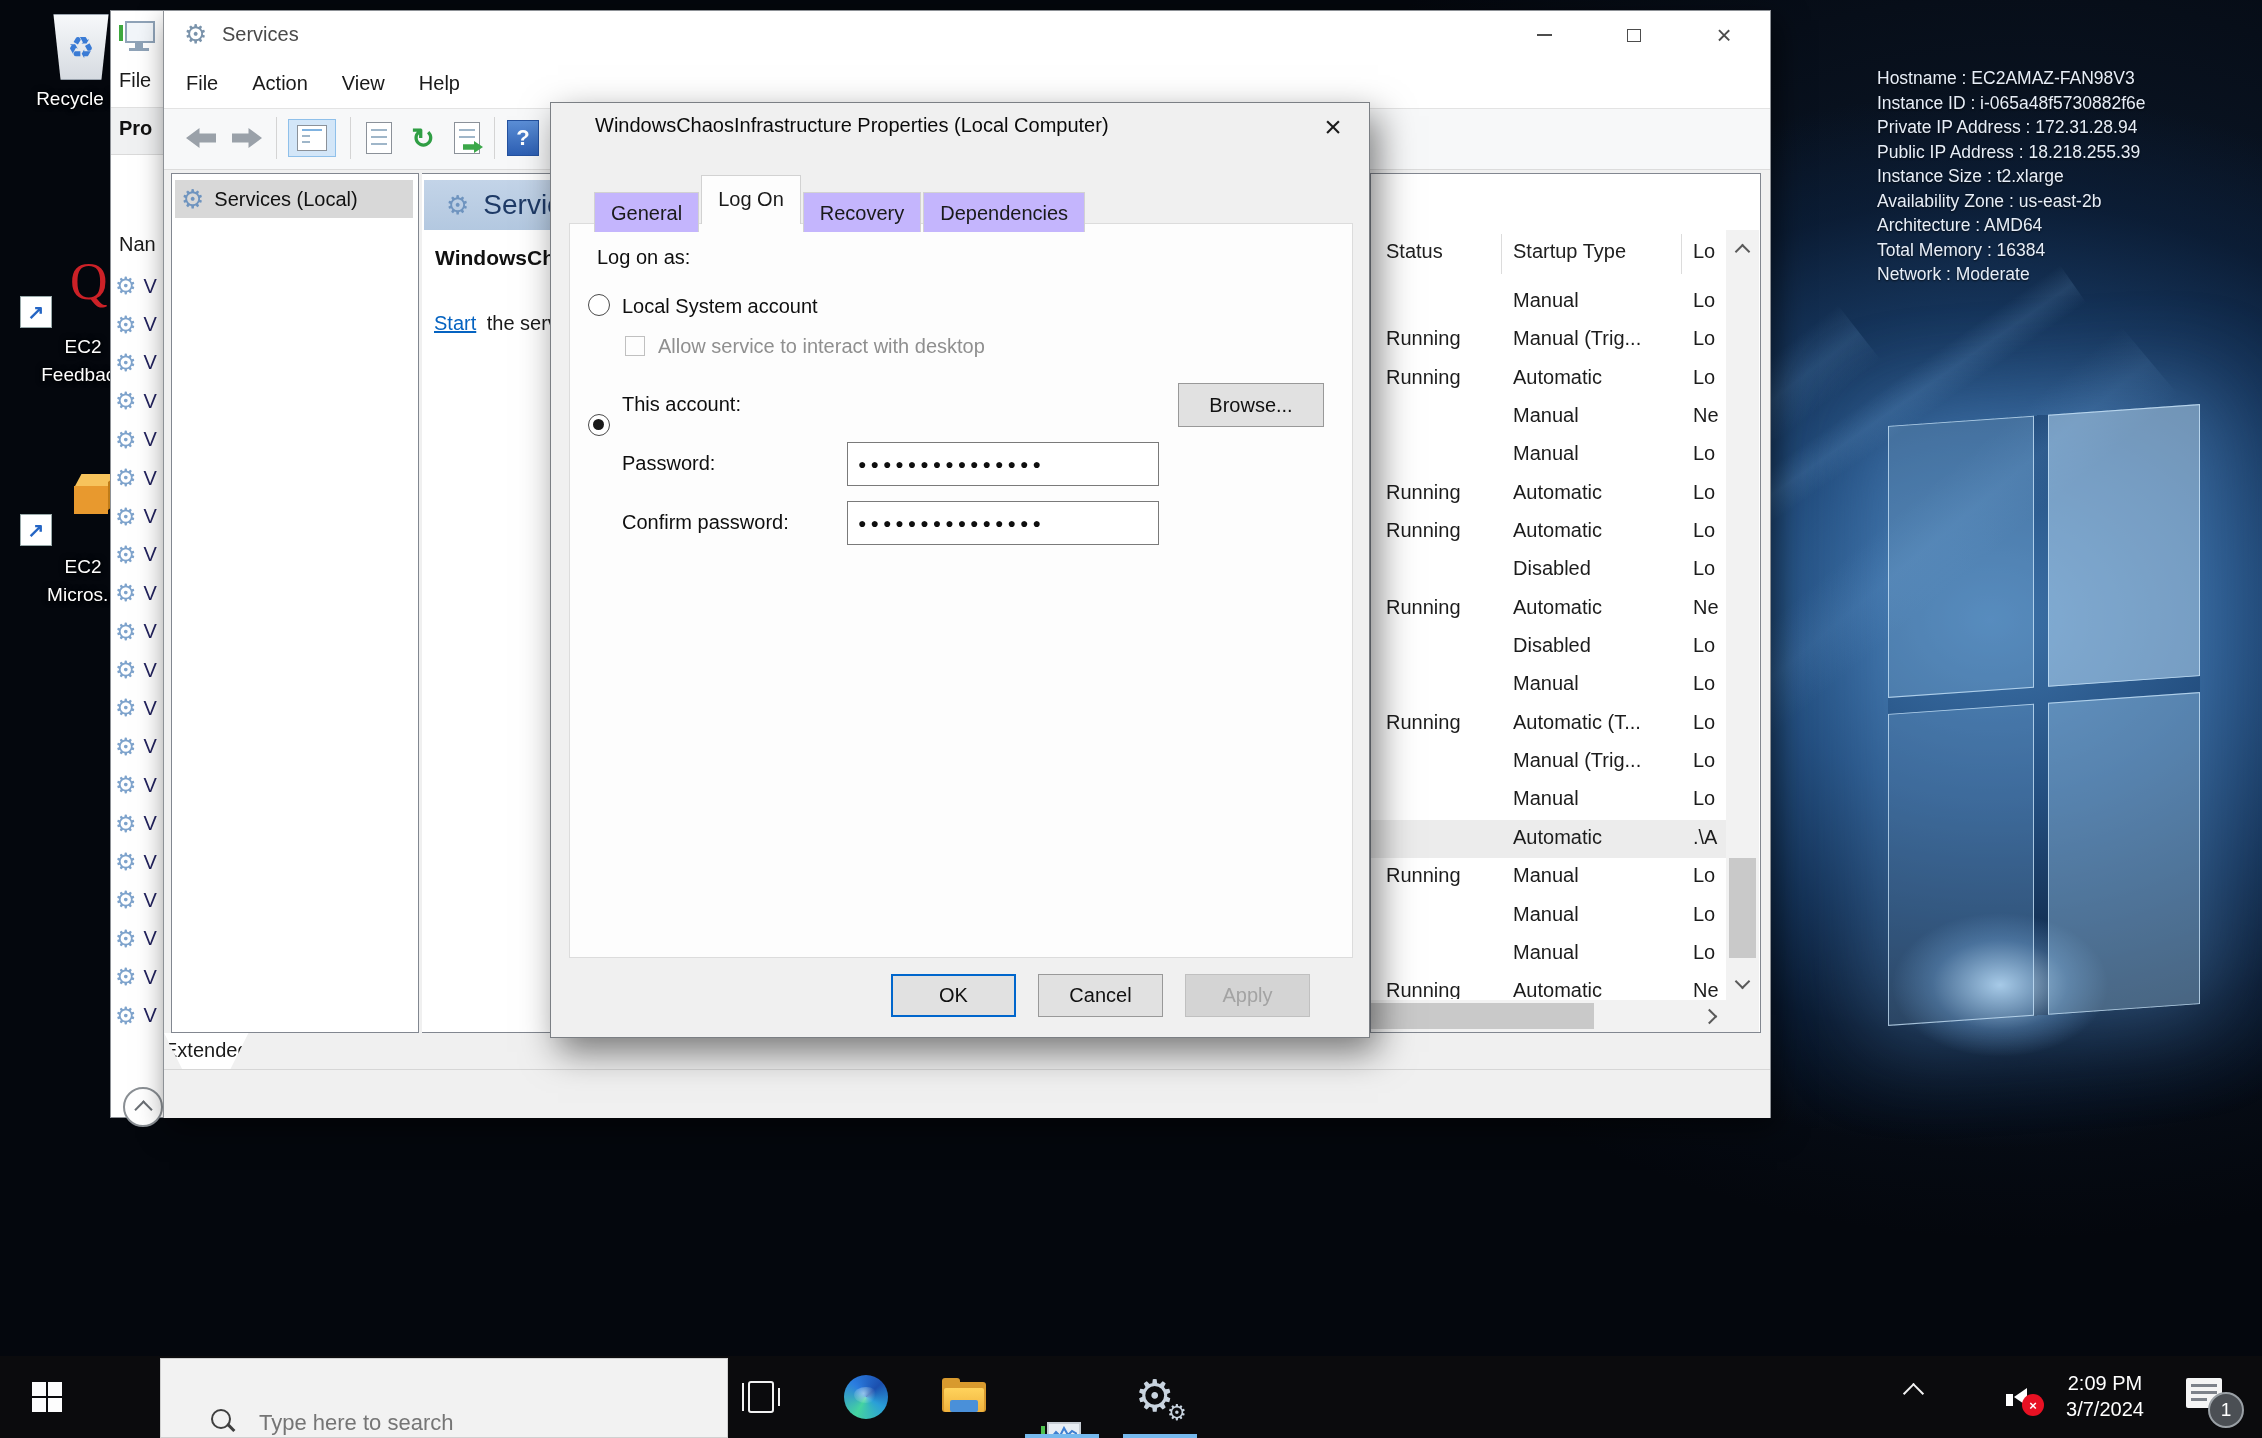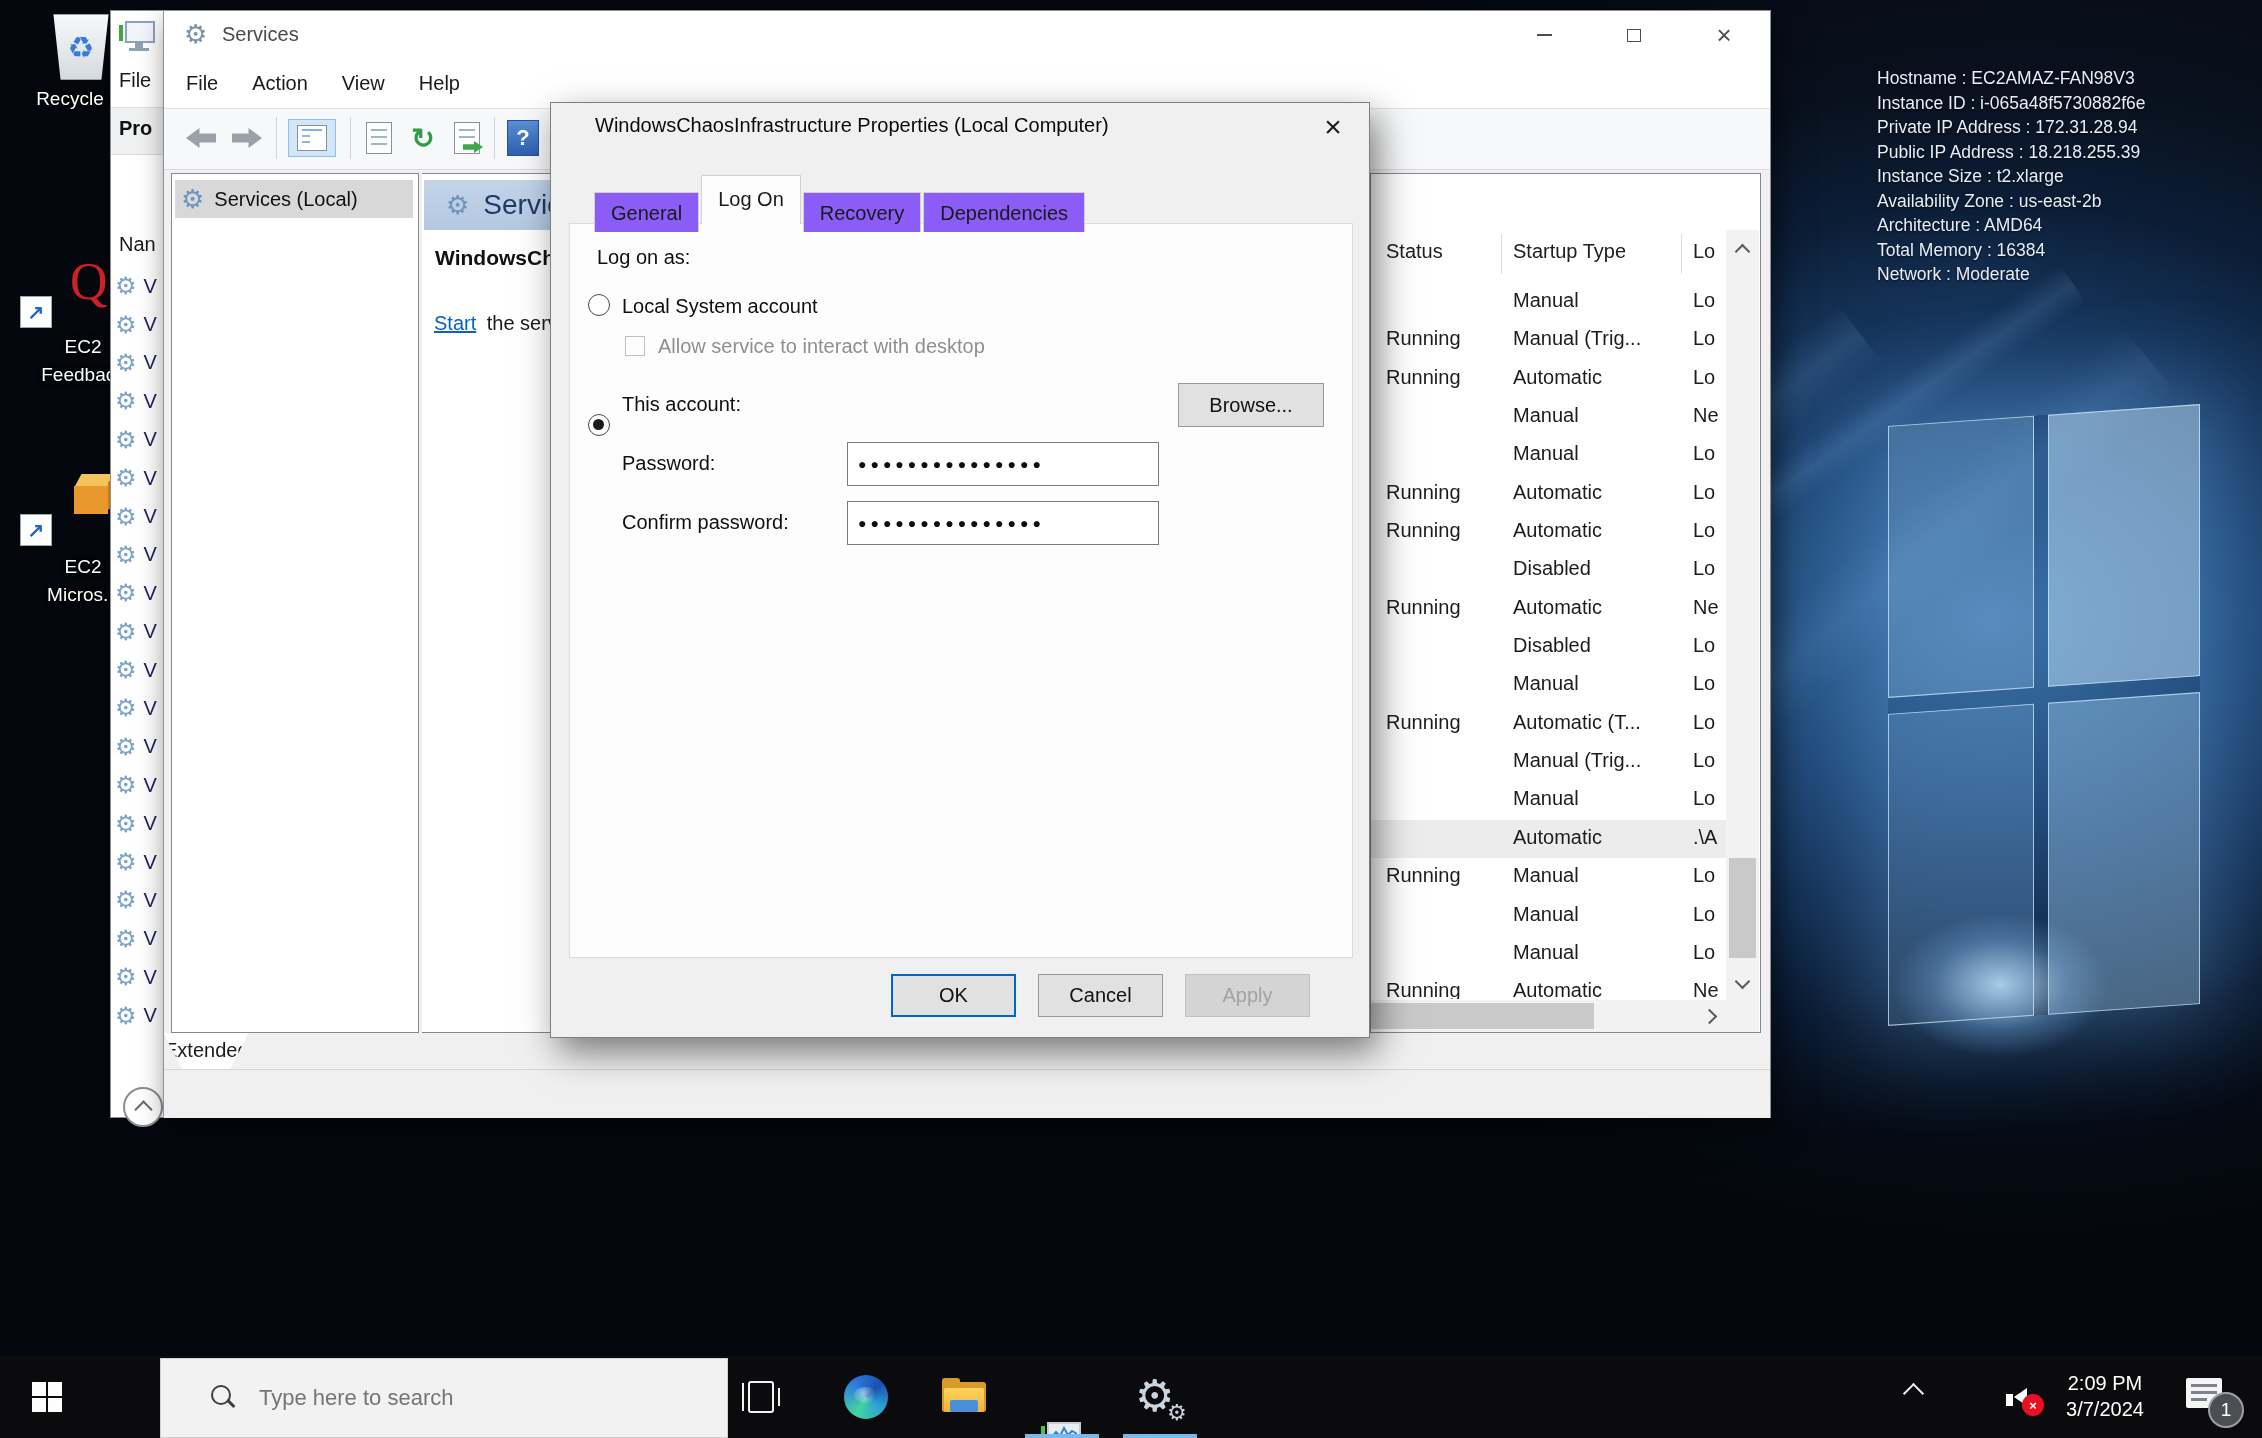--- a/index.html
+++ b/index.html
@@ -91,21 +91,21 @@
   .statusbar{background:#f0f0f0;border-top:1px solid #d6d6d6;}
   .wbtn{position:absolute;top:0;height:48px;width:66px;display:flex;align-items:center;justify-content:center;}
   .glyph-min{width:15px;height:2px;background:#4d4d4d;}
   .glyph-max{width:14px;height:13px;border:1.5px solid #4d4d4d;box-sizing:border-box;}
   .glyph-x{font-size:26px;color:#4d4d4d;line-height:20px;}
   .glyph-x:before{content:"×";}
   
   #dlg{background:#f0f0f0;border:1px solid #7b7f84;box-shadow:8px 14px 34px rgba(0,0,0,.5);box-sizing:border-box;z-index:30;}
   #dlg .dtitle{font-size:20px;color:#0a0a0a;white-space:nowrap;}
   .dtab{display:inline-block;padding:0 16px;height:40px;line-height:40px;font-size:20px;color:#1a1a1a;
-        background:#8b5cf6;border:1px solid #d2d2d2;border-bottom:none;margin-right:2px;box-sizing:border-box;}
+        background:#c4b5fd;border:1px solid #d2d2d2;border-bottom:none;margin-right:2px;box-sizing:border-box;}
   .dtab.active{background:#fdfdfd;height:49px;line-height:46px;position:relative;top:-8px;z-index:5;}
   .dpage{background:#fdfdfd;border:1px solid #dcdcdc;box-sizing:border-box;}
   .dlabel20{font-size:20px;color:#0f0f0f;white-space:nowrap;}
   .dlabel-dis{font-size:20px;color:#8f8f8f;white-space:nowrap;}
   .radio{width:22px;height:22px;border-radius:50%;border:1px solid #4a4a4a;box-sizing:border-box;background:#fff;position:relative;}
   .radio.sel:after{content:"";position:absolute;left:4px;top:4px;width:11px;height:11px;border-radius:50%;background:#1a1a1a;}
   .chk{width:20px;height:20px;border:1px solid #c0c0c0;background:#fdfdfd;box-sizing:border-box;}
   .tfield{background:#fff;border:1px solid #7a7a7a;box-sizing:border-box;font-size:20px;color:#111;padding:0 10px;display:flex;align-items:center;}
   .dots{font-size:14px;letter-spacing:4px;color:#0f0f0f;}
   .btn{display:flex;align-items:center;justify-content:center;font-size:20px;box-sizing:border-box;}
@@ -568,21 +568,21 @@
 
   <div id="taskbar" class="abs">
     <div class="abs" style="left:16px;top:0;width:62px;height:82px;display:flex;align-items:center;justify-content:center;">
       <div class="winlogo">
           <i></i>
           <i></i>
           <i></i>
           <i></i>
         </div>
     </div>
-    <div id="searchbox" class="abs" style="left:160px;top:2px;width:568px;height:80px;">
+    <div id="searchbox" class="abs" style="left:160px;top:2px;width:568px;height:80px;align-items:flex-end;">
       <span class="mag" style="margin-left:48px;"></span>
       <input type="text" style="margin-left: 18px;" placeholder="Type here to search">
     </div>
     <div class="abs" style="left:742px;top:24px;width:46px;height:34px;display:flex;gap:4px;align-items:center;">
       <span class="tv-bar"></span>
       <span class="tv-rect"></span>
       <span class="tv-bar" style="height:18px;"></span>
     </div>
     <div class="abs edge-circ" style="left:844px;top:19px;"></div>
     <div class="abs" style="left:942px;top:22px;width:44px;height:40px;">

